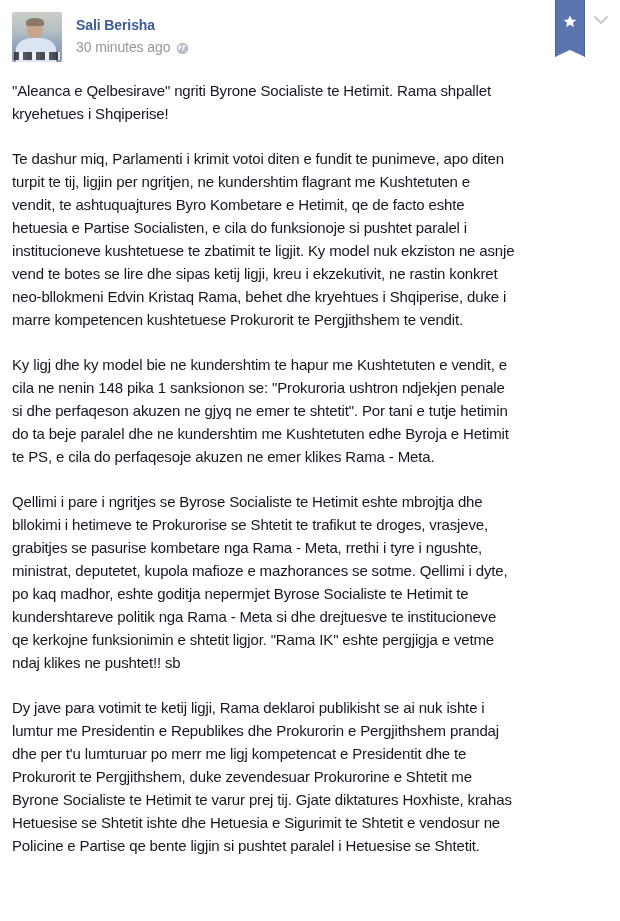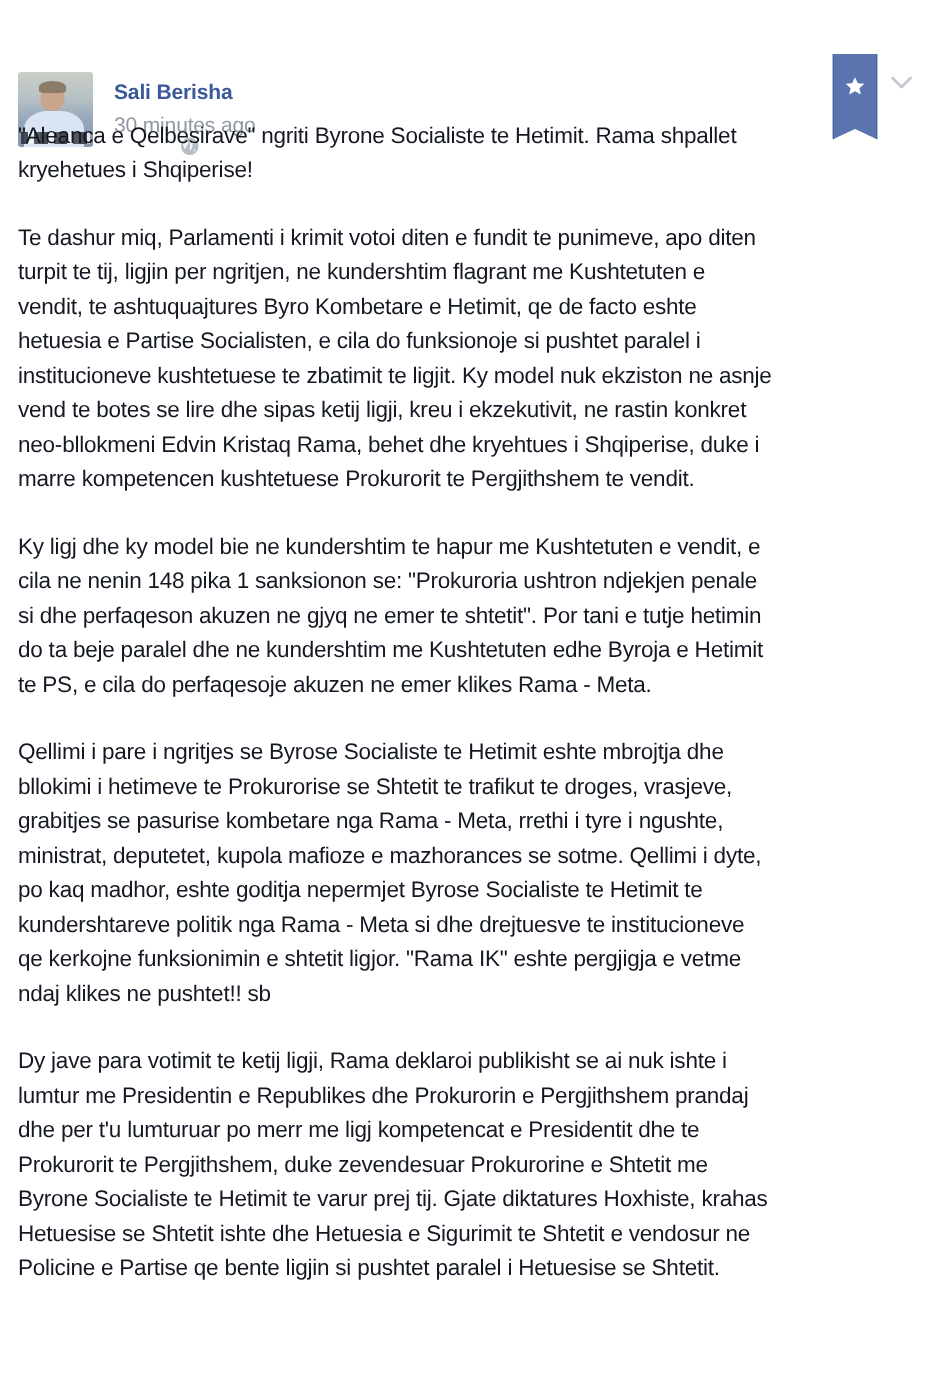--- a/index.html
+++ b/index.html
@@ -16,21 +16,21 @@
     }
     .post {
       position: relative;
       width: 620px;
       height: 921px;
       background: #ffffff;
     }
     .header {
       position: absolute;
       left: 0; top: 0;
-      width: 620px; height: 70px; margin-top: 36px;
+      width: 620px; height: 70px;
     }
     .avatar {
       position: absolute;
       left: 12px; top: 12px;
       width: 50px; height: 50px;
       border-radius: 2px;
       overflow: hidden;
       background: linear-gradient(180deg, #c9cfc8 0%, #b7c1c4 35%, #9aa9bd 60%, #8794aa 100%);
     }
     .avatar .head {
@@ -72,21 +72,20 @@
       text-decoration: none;
       letter-spacing: -0.1px;
     }
     .meta {
       position: absolute;
       left: 76px; top: 39px;
       height: 16px;
       display: flex;
       align-items: center;
       white-space: nowrap;
-      flex-direction: column;
     }
     .timestamp {
       font-size: 14px;
       color: #9197a3;
       line-height: 16px;
       letter-spacing: -0.1px;
     }
     .globe-icon {
       display: inline-block;
       margin-left: 6px;

